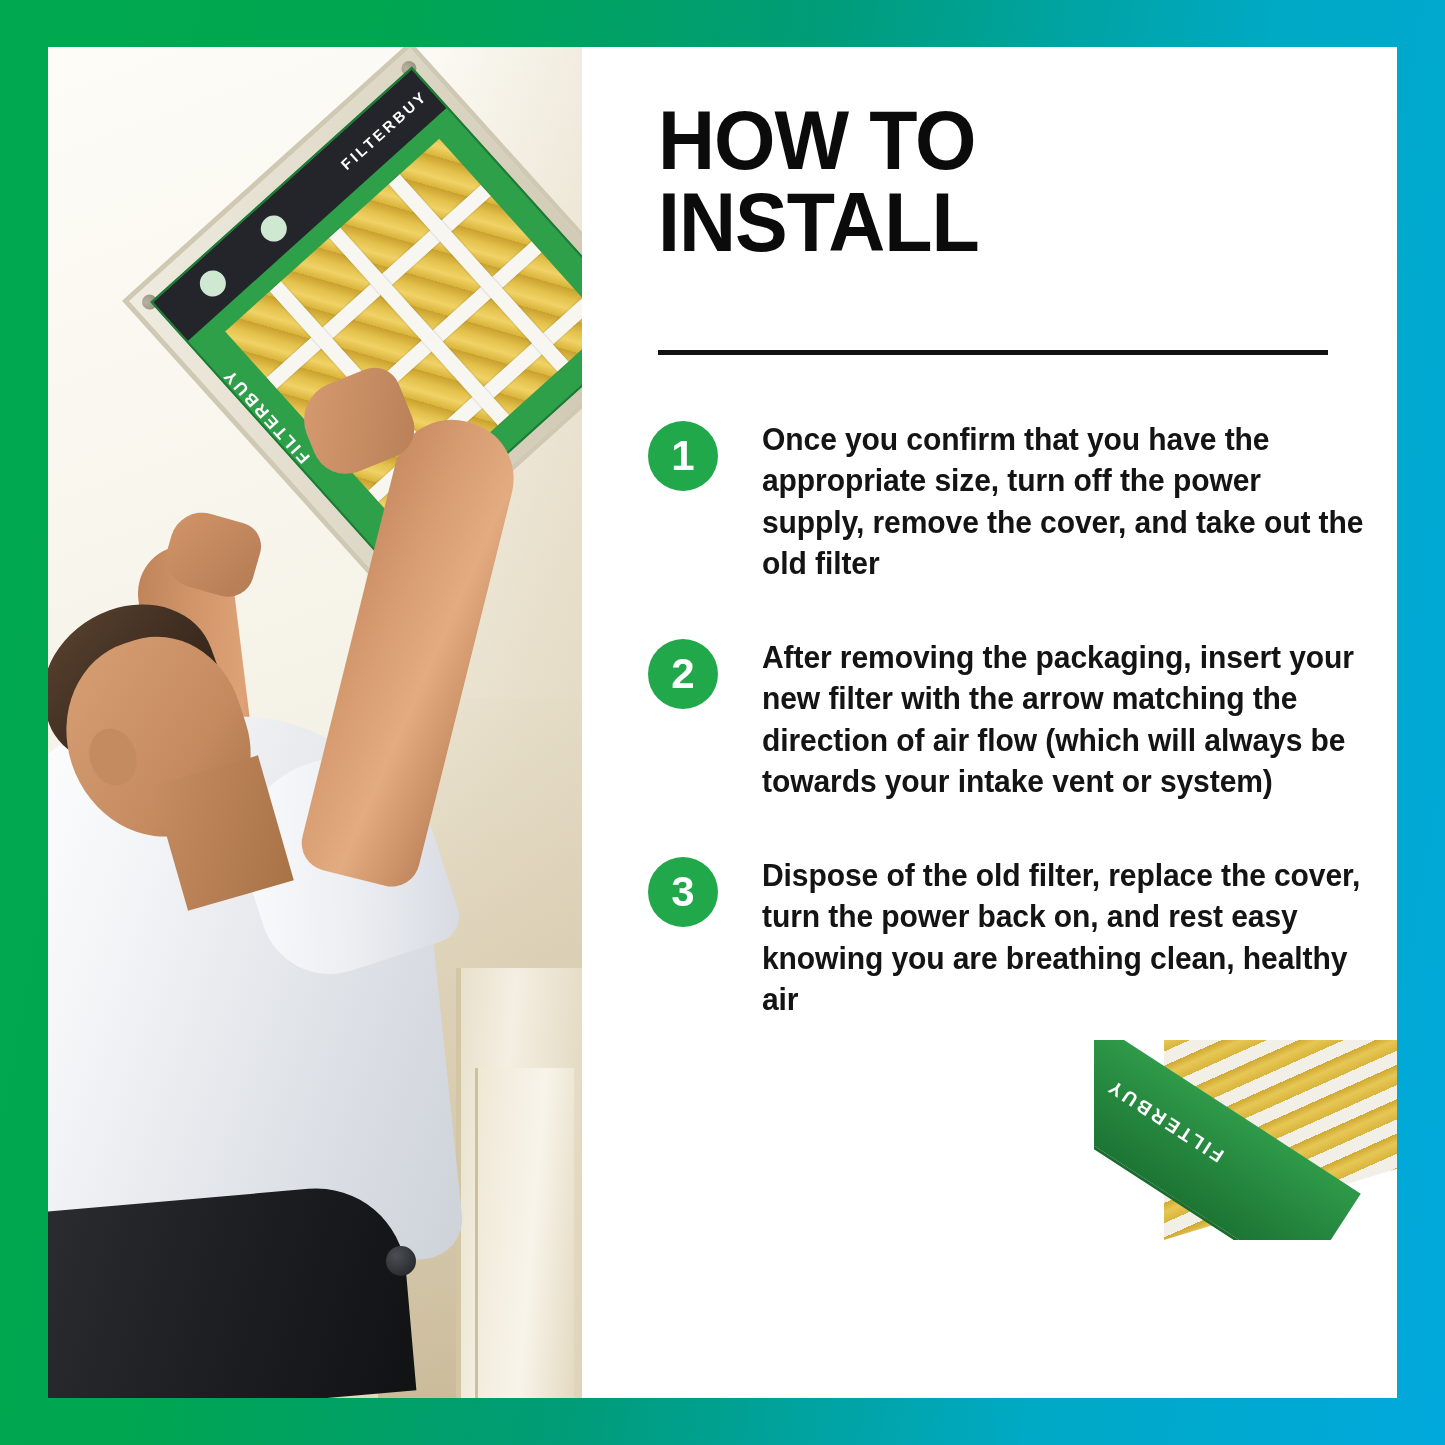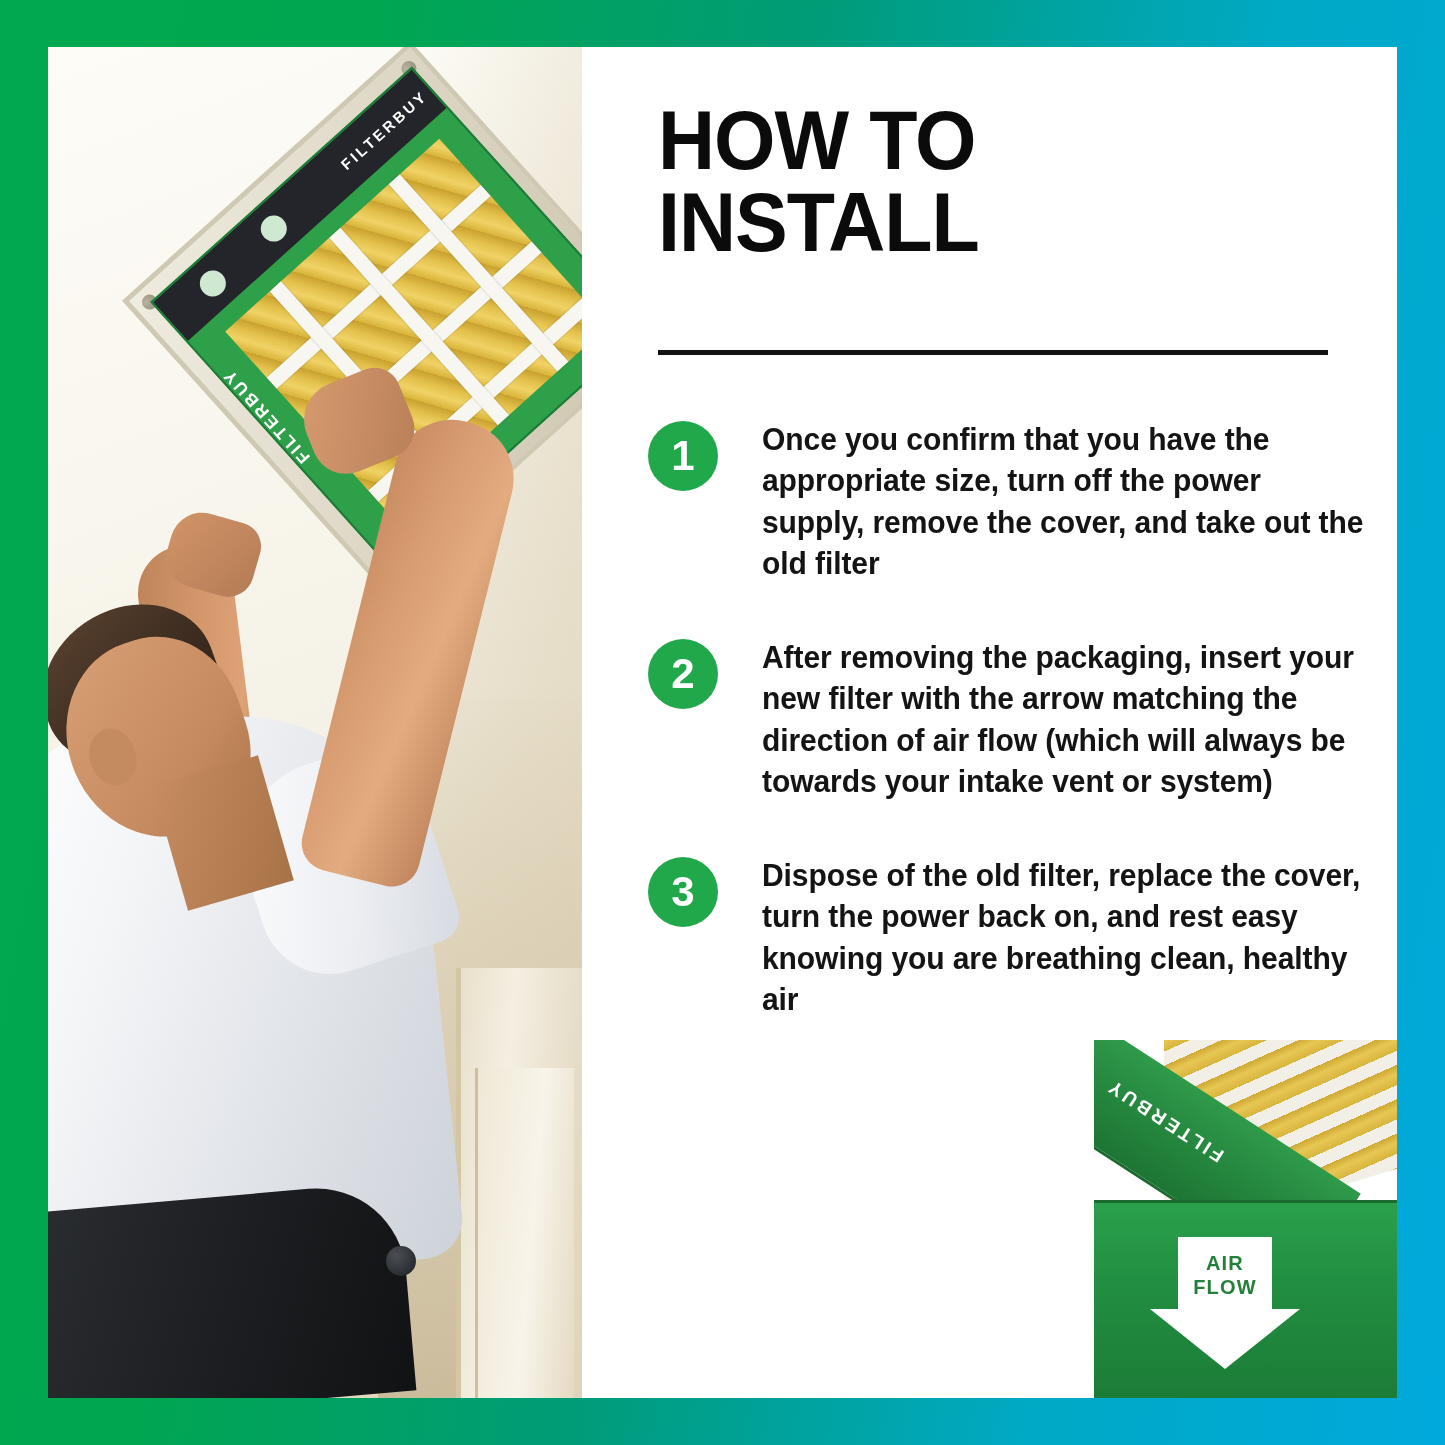--- a/index.html
+++ b/index.html
@@ -446,29 +446,17 @@
 
       </div>
 
       <div id="inset">
         <div class="inset-top">
           <div class="inset-pleats"></div>
           <div class="inset-rail">
             <div class="inset-rail-text">FILTERBUY</div>
           </div>
         </div>
-        <div class="inset-face">
-          <div class="airflow">
-            <div class="arrow-shape">
-              <div class="arrow-stem"></div>
-              <div class="arrow-head"></div>
-            </div>
-            <div class="airflow-label">
-              <div>AIR</div>
-              <div>FLOW</div>
-            </div>
-          </div>
-        </div>
       </div>
 
     </div>
   </div>
 </div>
 
 </body></html>

